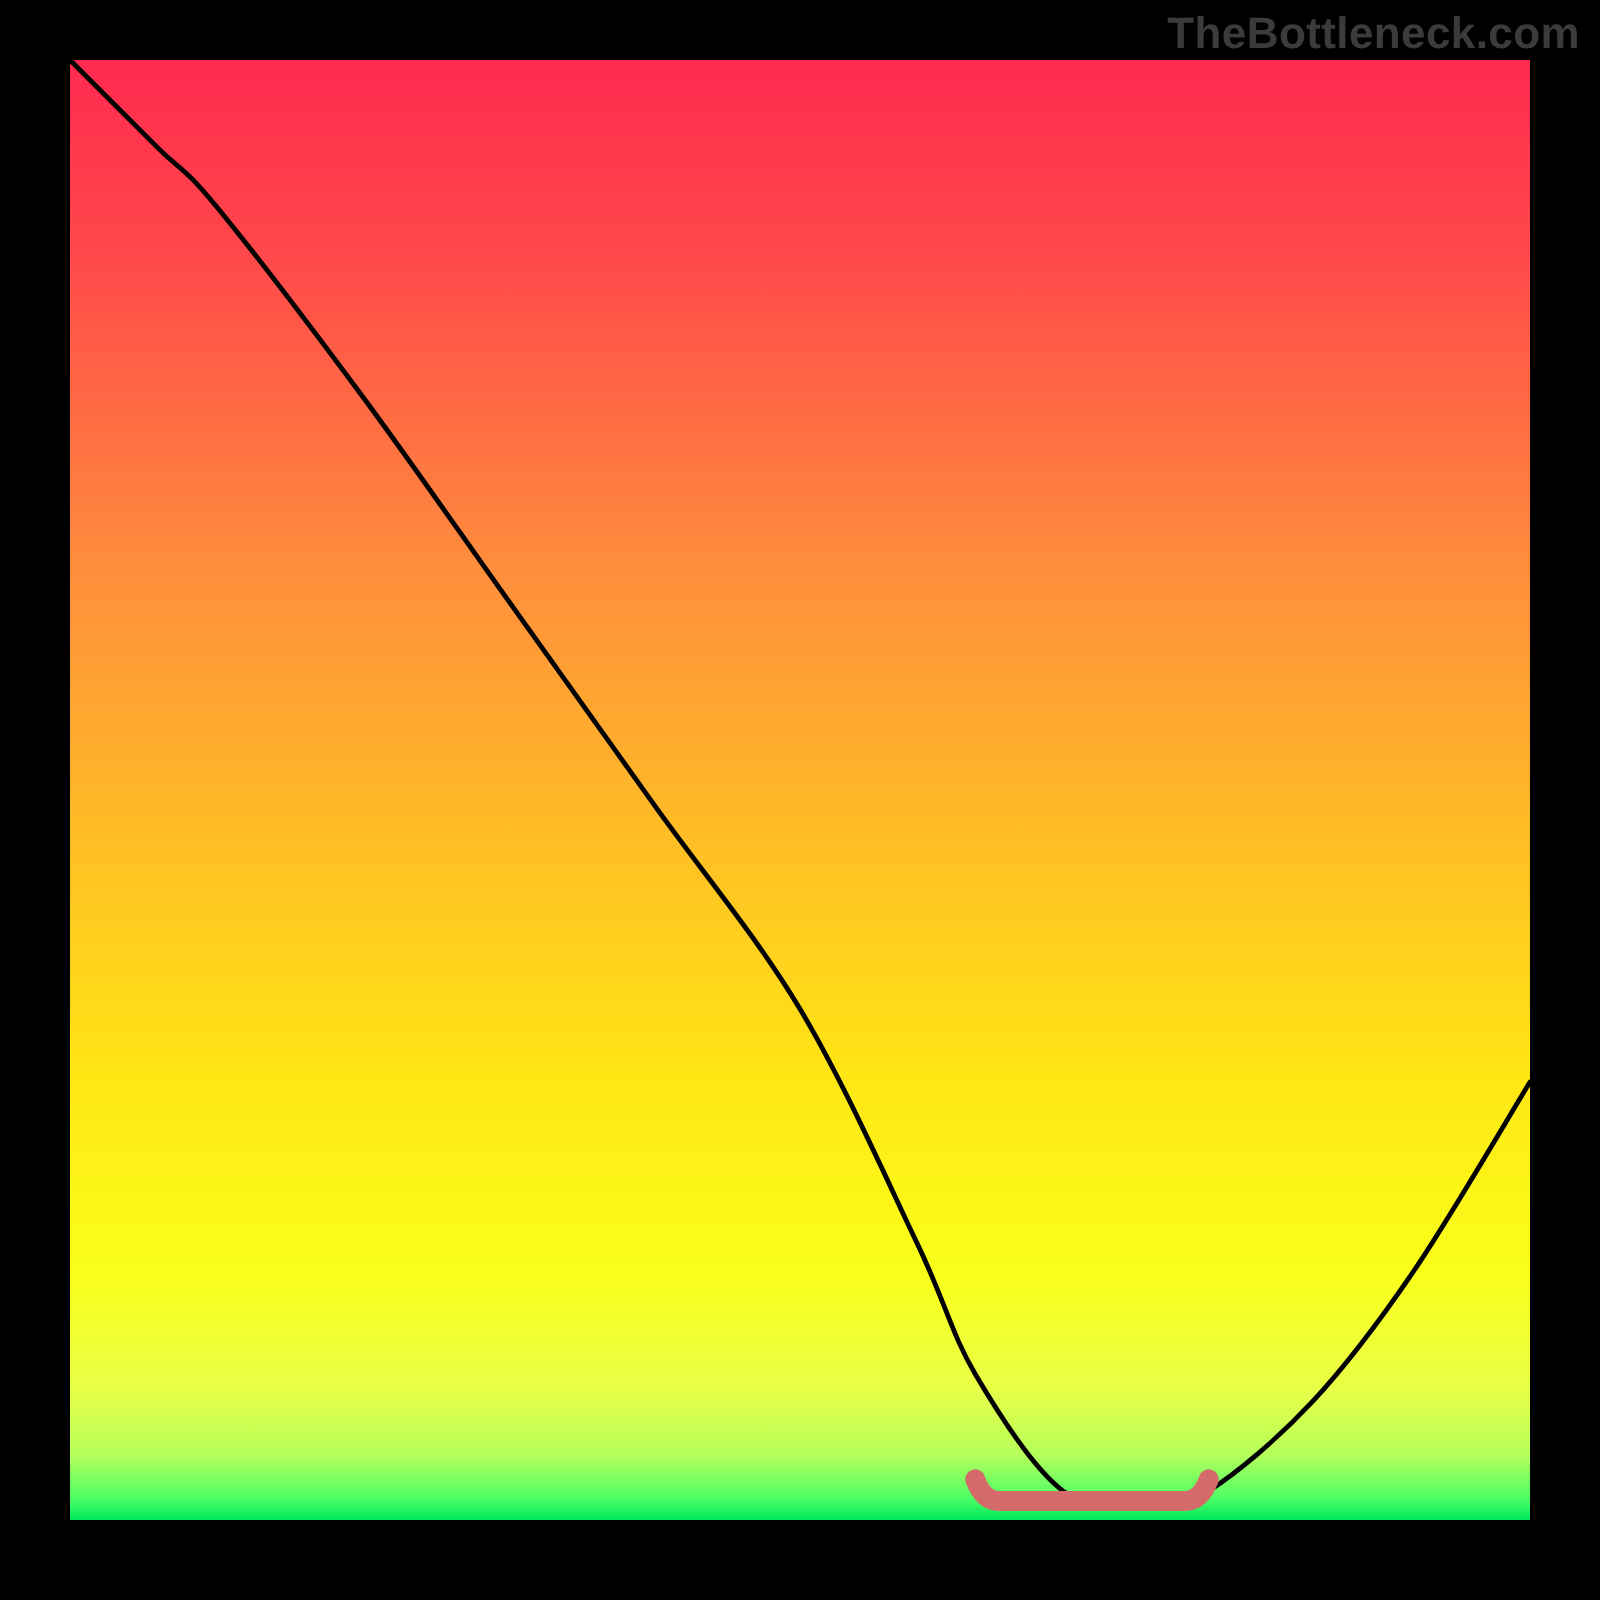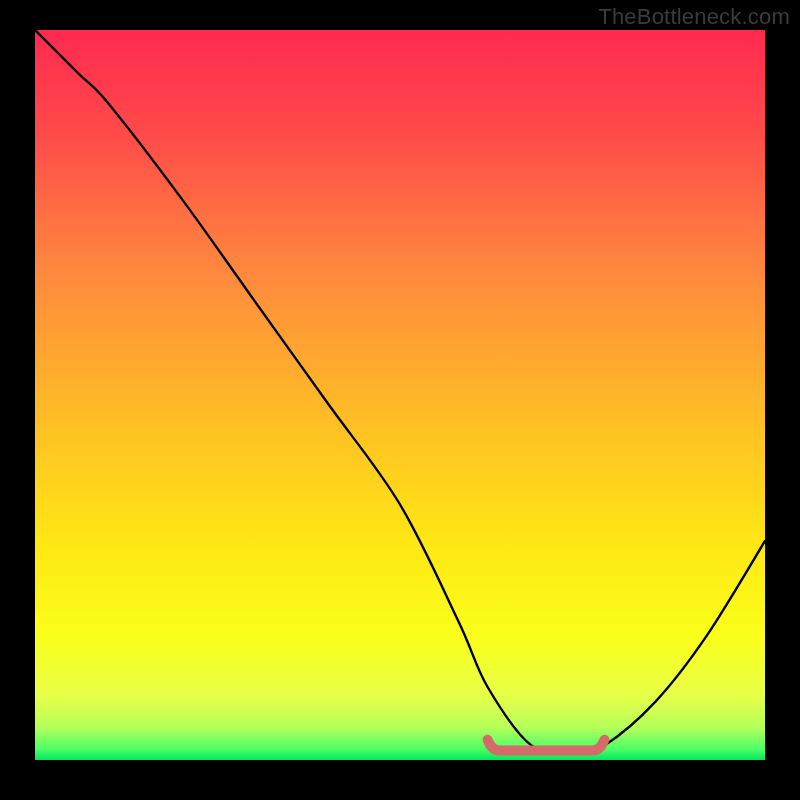--- a/index.html
+++ b/index.html
@@ -16,21 +16,21 @@
     width: 800px;
     height: 800px;
     background: #000;
   }
   .watermark {
     position: absolute;
     top: 4px;
     right: 10px;
     color: #3b3b3b;
     font-size: 22px;
-    font-weight: normal;
+    font-weight: bold;
     letter-spacing: 0.2px;
     z-index: 5;
   }
   .plot-area {
     position: absolute;
     left: 35px;
     top: 30px;
     width: 730px;
     height: 730px;
     overflow: hidden;

